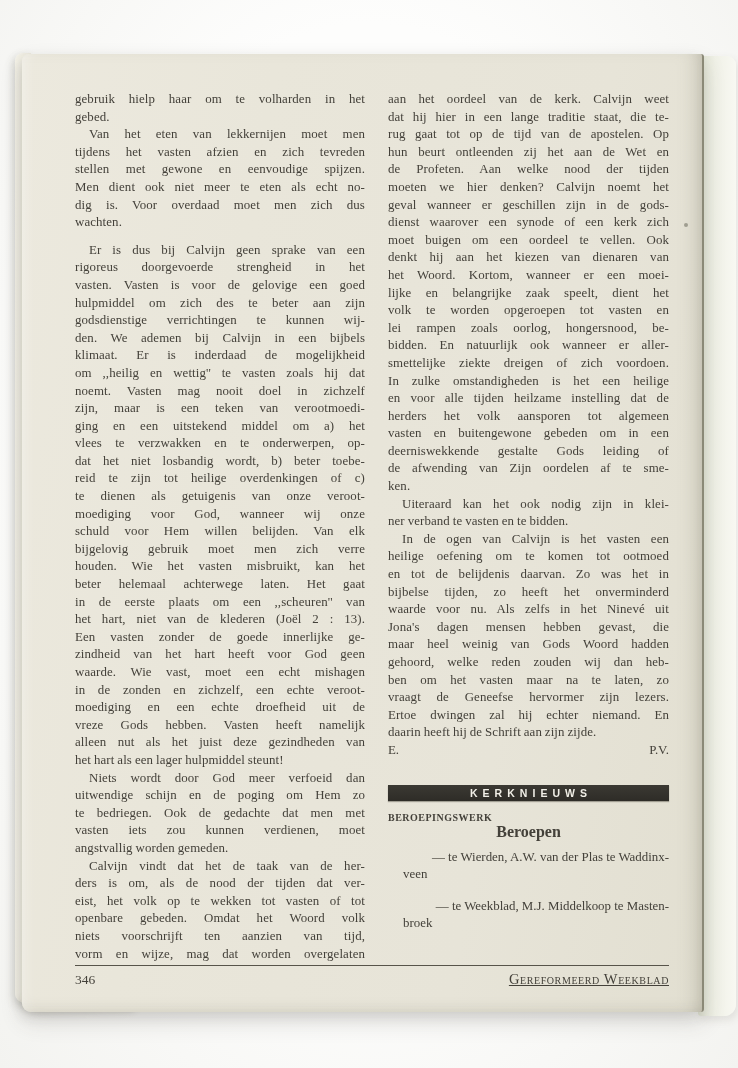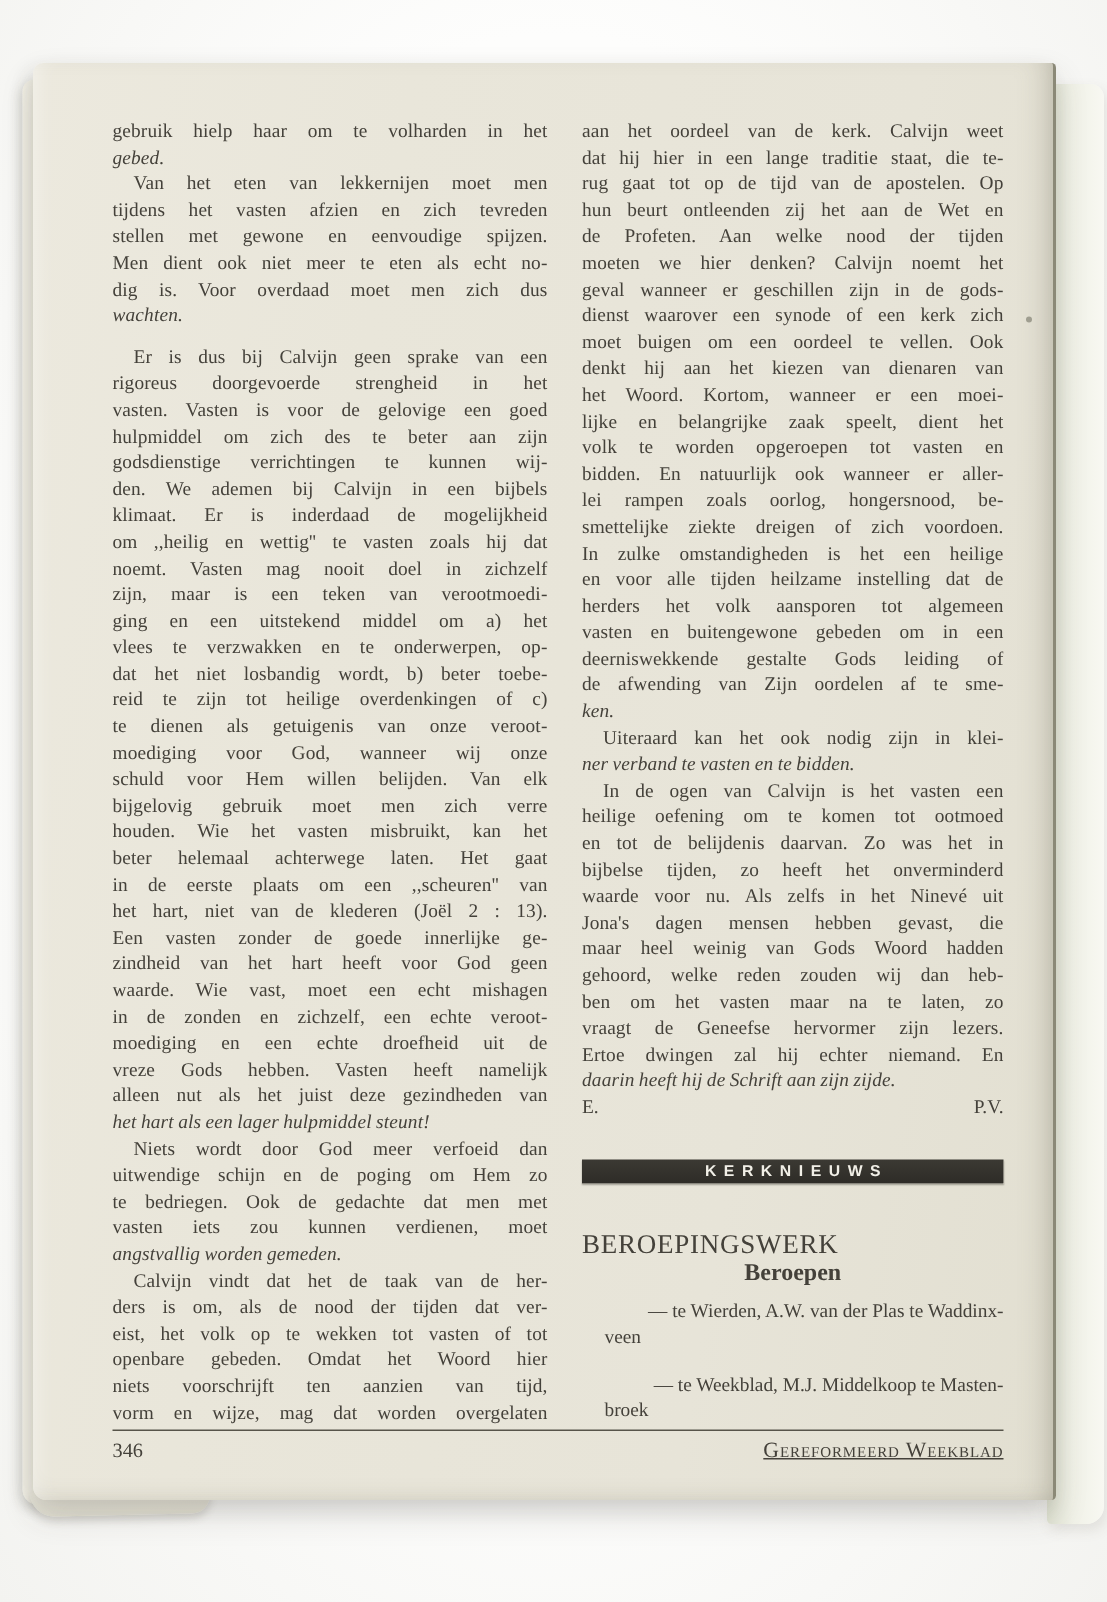--- a/index.html
+++ b/index.html
@@ -17,53 +17,53 @@
       background:linear-gradient(180deg,#f1efe4,#e4e2d5);
       border-radius:0 0 12px 16px;transform:rotate(-1.2deg);
       box-shadow:0 3px 6px rgba(80,76,60,.2);}
 
   
   .next-page{position:absolute;left:698px;top:56px;width:38px;height:960px;
       background:linear-gradient(90deg,#dfe2d2 0%,#f0f1e7 45%,#f8f8f2 100%);
       border-radius:2px 9px 12px 3px;box-shadow:2px 4px 9px rgba(80,76,60,.12);}
 
   
-  .page{position:absolute;left:22px;top:42px;width:680px;height:958px;
+  .page{position:absolute;left:22px;top:54px;width:680px;height:958px;
       background:linear-gradient(100deg,#ece9de 0%,#e9e6da 30%,#e7e4d8 70%,#e2dfd1 100%);
       border-right:2px solid #8b8977;
       border-radius:7px 3px 3px 9px;
       box-shadow:inset -16px 0 22px -16px rgba(96,92,72,.40),
                  inset 10px 0 16px -12px rgba(255,255,255,.75),
                  inset 0 -10px 18px -14px rgba(96,92,72,.25),
                  0 10px 22px rgba(60,58,48,.16),-4px 5px 12px rgba(60,58,48,.10);
       color:#44413a;}
 
   .col{position:absolute;top:37px;}
   #col-left{left:53px;width:290px;}
   #col-right-wrap{left:366px;width:281px;}
 
   .para{margin:0;}
   .para.gap{margin-top:10px;}
   .ln{height:17.6px;line-height:17.6px;font-size:12.9px;letter-spacing:.1px;
       word-spacing:-.4px;overflow:hidden;white-space:normal;
       text-align:justify;text-align-last:justify;}
   .ln.first{text-indent:14px;}
-  .ln.last{text-align:left;text-align-last:left;font-style:italic;}
+  .ln.last{text-align:left;text-align-last:left;}
 
   .sig-row{display:flex;justify-content:space-between;height:17.6px;
       line-height:17.6px;font-size:12.9px;}
 
   .kn{position:absolute;left:366px;top:731px;width:281px;}
   .kn-bar{height:16px;background:linear-gradient(180deg,#3b3933,#2e2c27);
       display:flex;align-items:flex-end;justify-content:center;
       box-shadow:0 1px 1px rgba(60,58,48,.4);}
   .kn-bar span{font-family:"Liberation Sans","DejaVu Sans",sans-serif;
       font-size:10.5px;font-weight:bold;color:#f1efe7;
       letter-spacing:.48em;padding-left:.48em;line-height:16px;}
-  .kn-heading{margin-top:30px;font-size:18px;font-weight:normal;letter-spacing:.5px;}
+  .kn-heading{margin-top:11px;font-size:10px;font-weight:bold;letter-spacing:.5px;}
   .kn-sub{font-size:16px;font-weight:bold;text-align:center;}
   .kn-item{margin-top:14px;padding-left:15px;font-size:12.9px;}
   .kn-item:first-child{margin-top:8px;}
   .kn-ln{line-height:17.4px;}
   .kn-ln.hang{text-indent:-15px;text-align:right;}
 
   .footer{position:absolute;left:53px;top:911px;width:594px;
       border-top:1.5px solid #57544a;padding-top:5px;
       display:flex;justify-content:space-between;align-items:baseline;}
   .pageno{font-size:13.5px;text-align:center;}
@@ -131,21 +131,21 @@
           <div class="ln first">Niets wordt door God meer verfoeid dan</div>
           <div class="ln">uitwendige schijn en de poging om Hem zo</div>
           <div class="ln">te bedriegen. Ook de gedachte dat men met</div>
           <div class="ln">vasten iets zou kunnen verdienen, moet</div>
           <div class="ln last">angstvallig worden gemeden.</div>
         </div>
         <div class="para">
           <div class="ln first">Calvijn vindt dat het de taak van de her-</div>
           <div class="ln">ders is om, als de nood der tijden dat ver-</div>
           <div class="ln">eist, het volk op te wekken tot vasten of tot</div>
-          <div class="ln">openbare gebeden. Omdat het Woord hier</div>
+          <div class="ln">openbare gebeden. Omdat het Woord volk</div>
           <div class="ln">niets voorschrijft ten aanzien van tijd,</div>
           <div class="ln">vorm en wijze, mag dat worden overgelaten</div>
         </div>
       </div>
 
     <div class="col" id="col-right-wrap">
       <div class="paras" id="col-right">
           <div class="para">
             <div class="ln">aan het oordeel van de kerk. Calvijn weet</div>
             <div class="ln">dat hij hier in een lange traditie staat, die te-</div>
@@ -153,22 +153,22 @@
             <div class="ln">hun beurt ontleenden zij het aan de Wet en</div>
             <div class="ln">de Profeten. Aan welke nood der tijden</div>
             <div class="ln">moeten we hier denken? Calvijn noemt het</div>
             <div class="ln">geval wanneer er geschillen zijn in de gods-</div>
             <div class="ln">dienst waarover een synode of een kerk zich</div>
             <div class="ln">moet buigen om een oordeel te vellen. Ook</div>
             <div class="ln">denkt hij aan het kiezen van dienaren van</div>
             <div class="ln">het Woord. Kortom, wanneer er een moei-</div>
             <div class="ln">lijke en belangrijke zaak speelt, dient het</div>
             <div class="ln">volk te worden opgeroepen tot vasten en</div>
+            <div class="ln">lei rampen zoals oorlog, hongersnood, be-</div>
             <div class="ln">bidden. En natuurlijk ook wanneer er aller-</div>
-            <div class="ln">lei rampen zoals oorlog, hongersnood, be-</div>
             <div class="ln">smettelijke ziekte dreigen of zich voordoen.</div>
             <div class="ln">In zulke omstandigheden is het een heilige</div>
             <div class="ln">en voor alle tijden heilzame instelling dat de</div>
             <div class="ln">herders het volk aansporen tot algemeen</div>
             <div class="ln">vasten en buitengewone gebeden om in een</div>
             <div class="ln">deerniswekkende gestalte Gods leiding of</div>
             <div class="ln">de afwending van Zijn oordelen af te sme-</div>
             <div class="ln last">ken.</div>
           </div>
           <div class="para">

